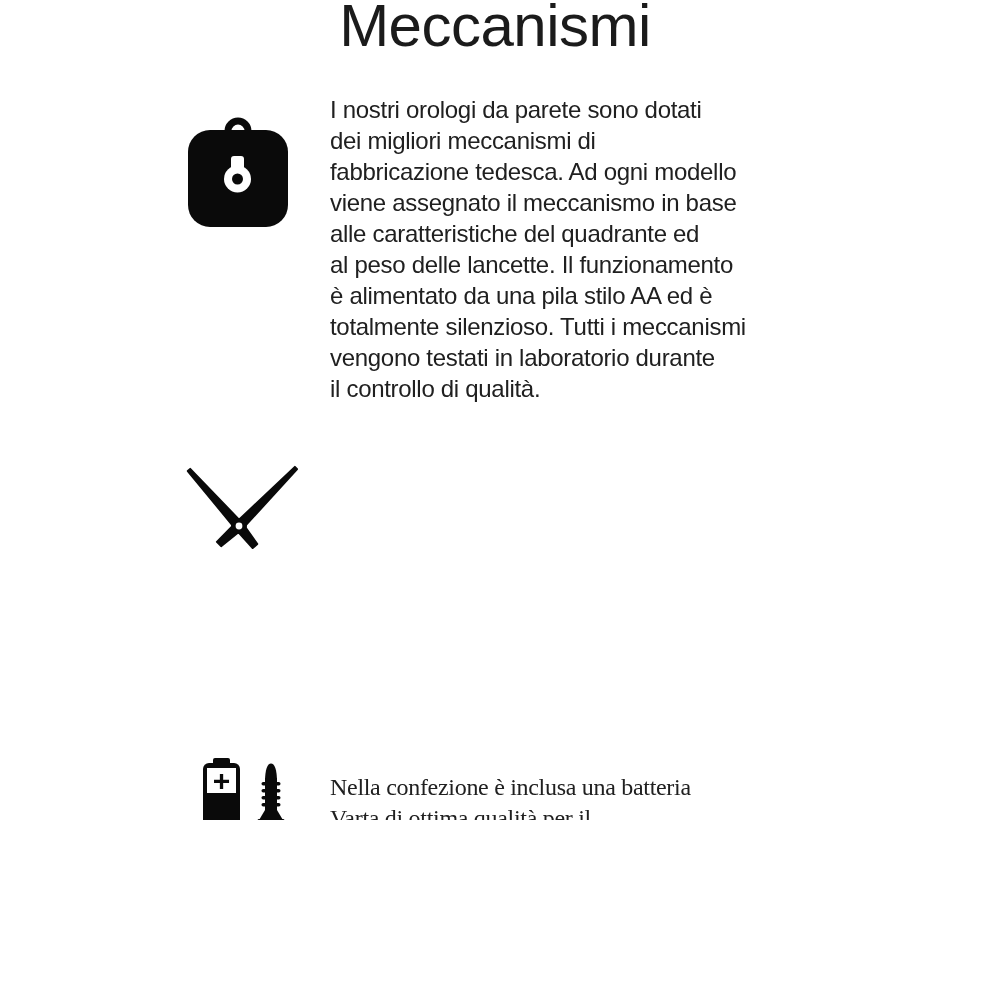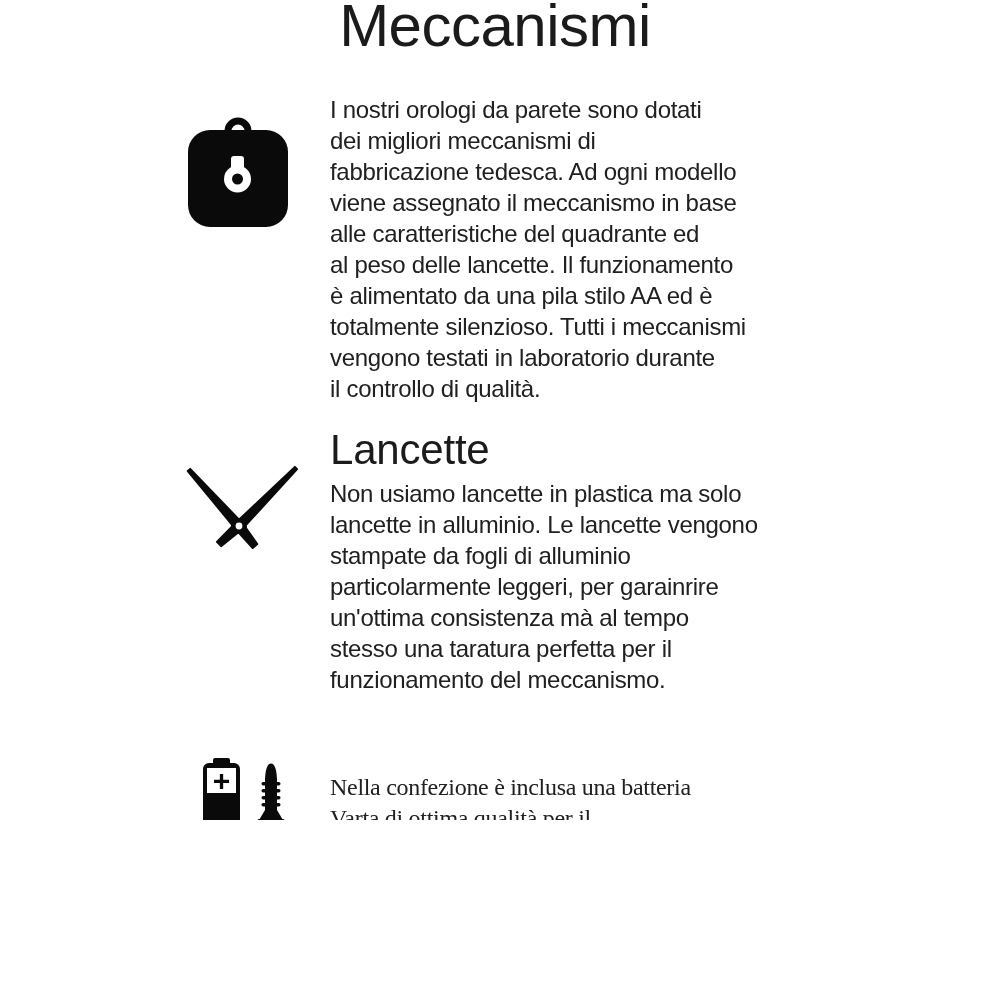--- a/index.html
+++ b/index.html
@@ -100,28 +100,20 @@
 il controllo di qualità.</p>
 
   <div class="icon icon-hands">
     <svg width="125" height="100" viewBox="0 0 125 100" xmlns="http://www.w3.org/2000/svg">
       <polygon points="114.9,11.9 55.8,67.8 36.9,86.9 41.1,91.1 62.2,74.2 117.1,14.1" fill="#0a0a0a" stroke="#0a0a0a" stroke-width="2" stroke-linejoin="round"></polygon>
       <polygon points="7.8,16.1 55.6,74.0 72.7,93.0 77.3,89.0 62.4,68.1 10.2,13.9" fill="#0a0a0a" stroke="#0a0a0a" stroke-width="2" stroke-linejoin="round"></polygon>
       <circle cx="59" cy="71" r="8" fill="#0a0a0a"></circle>
       <circle cx="59" cy="71" r="3.4" fill="#ffffff"></circle>
     </svg>
   </div>
-  <h2 class="heading h-lancette">Lancette</h2>
-  <p class="body p-lancette">Non usiamo lancette in plastica ma solo
-lancette in alluminio. Le lancette vengono
-stampate da fogli di alluminio
-particolarmente leggeri, per garainrire
-un'ottima consistenza mà al tempo
-stesso una taratura perfetta per il
-funzionamento del meccanismo.</p>
 
   <p class="body p-accessori">Nella confezione è inclusa una batteria
 Varta di ottima qualità per il
 funzionamento del meccanismo. Sono
 inclusi inoltre la vite ed il tassello per
 eseguire una sicura installazione al muro.
 La confezione è funzionale ed elegante:
 perfetta se state pensando ad un regalo!</p>
 
   <div class="battery">

